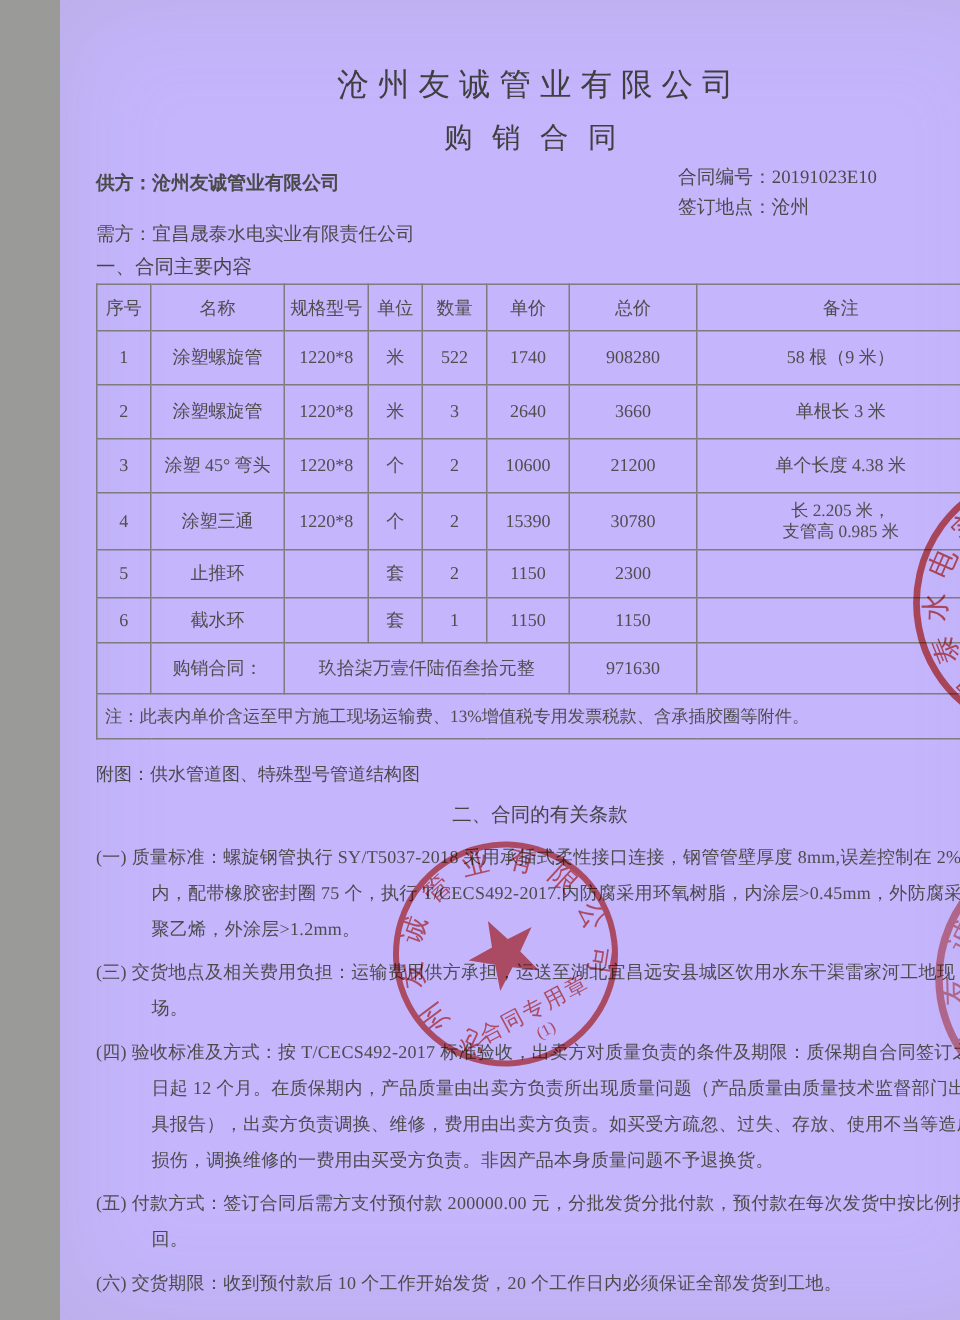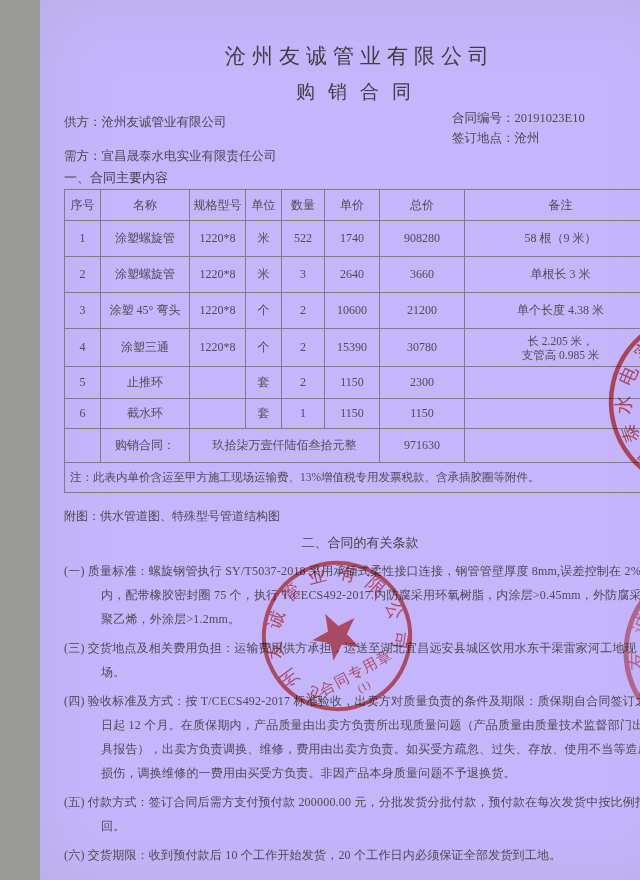--- a/index.html
+++ b/index.html
@@ -11,21 +11,21 @@
   .page{
     position:relative;width:640px;height:880px;overflow:hidden;
     background:#c4b5fd;
     box-shadow:inset 0 0 70px rgba(150,148,140,.22);
     color:#4a4a4a;
     margin-left:40px;
   }
   .title{margin-top:42px;text-align:center;font-size:21px;letter-spacing:6px;color:#3f3f3f;}
   .subtitle{margin-top:9px;text-align:center;font-size:19px;letter-spacing:13px;color:#3f3f3f;}
   .meta{position:relative;margin:5px 24px 0;height:59px;font-size:12.5px;}
-  .m-supplier{position:absolute;left:0;top:4px;}
+  .m-supplier{position:absolute;left:0;top:4px;font-weight:bold;}
   .m-buyer{position:absolute;left:0;top:38px;font-family:Liberation Mono, monospace;}
   .meta-right{position:absolute;left:388px;top:-2px;line-height:20px;}
   .sec-head{margin:0 24px;font-size:13px;line-height:17px;color:#454545;}
   table.items{
     margin:3px 24px 0;width:592px;border-collapse:collapse;table-layout:fixed;
     font-size:12px;color:#4e4e4e;border-radius:28px;
   }
   table.items td{border:1px solid #7d7d7d;text-align:center;vertical-align:middle;padding:1px 2px;overflow:hidden;}
   td.rk4{white-space:pre-line;font-size:11.5px;line-height:14px;}
   tr.hd td{height:28px;}

